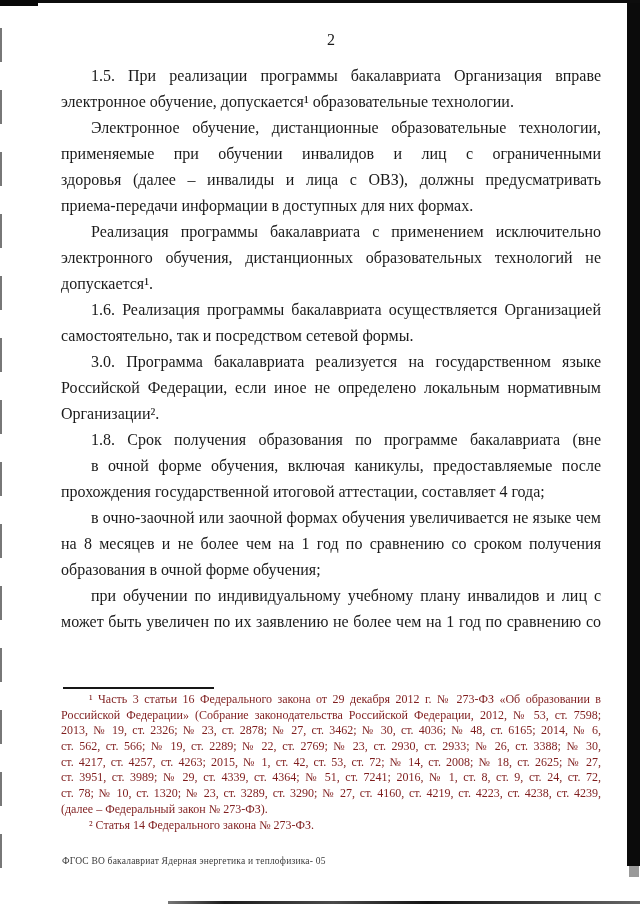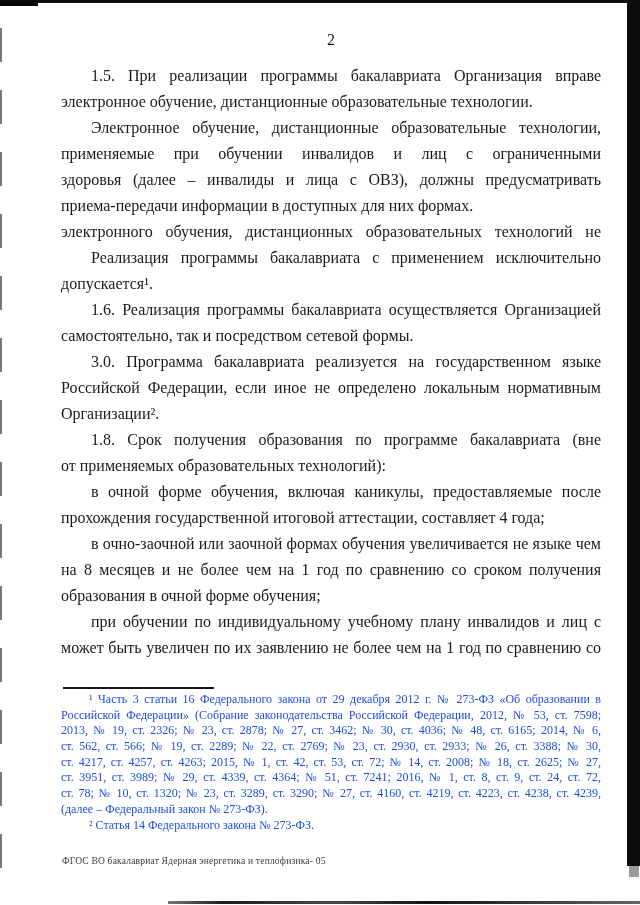--- a/index.html
+++ b/index.html
@@ -26,21 +26,21 @@
   
   .pagenum {
     position:absolute; top:31px; left:61px; width:540px;
     text-align:center; font-size:16px;
   }
   .bodytext { position:absolute; top:63px; left:61px; width:540px; font-size:16px; }
   .bline { height:26px; line-height:26px; white-space:nowrap; overflow:hidden; }
   .bline.jl { white-space:normal; text-align:justify; text-align-last:justify; text-justify:inter-word; }
   .bline.ind { text-indent:30px; }
   .fnsep { position:absolute; top:687px; left:63px; width:151px; height:2px; background:#161616; }
-  .footnotes { position:absolute; top:692px; left:61px; width:540px; font-size:12px; color:#1d4ed8; }
+  .footnotes { position:absolute; top:692px; left:61px; width:540px; font-size:12px; color:#7f1d1d; }
   .fline { height:15.7px; line-height:15.7px; white-space:nowrap; overflow:hidden; }
   .fline.jl { white-space:normal; text-align:justify; text-align-last:justify; text-justify:inter-word; }
   .fline.ind { text-indent:28px; }
   .pagefooter {
     position:absolute; top:856px; left:62px;
     font-size:9.5px; color:#3a3a3a; letter-spacing:.2px;text-align:right;
   }
 </style>
 </head>
 <body>
@@ -51,45 +51,44 @@
   <div class="art right-edge"></div>
   <div class="art right-edge-tail"></div>
   <div class="art left-edge"></div>
   <div class="art bottom-edge"></div>
 
   <div class="pagenum">2</div>
 
   <main class="bodytext" id="body">
       <div>
         <div class="bline jl ind">1.5. При реализации программы бакалавриата Организация вправе применять</div>
-        <div class="bline">электронное обучение, дистанционные образовательные технологии.</div>
+        <div class="bline">электронное обучение, допускается¹ образовательные технологии.</div>
       </div>
       <div>
         <div class="bline jl ind">Электронное обучение, дистанционные образовательные технологии,</div>
         <div class="bline jl">применяемые при обучении инвалидов и лиц с ограниченными возможностями</div>
         <div class="bline jl">здоровья (далее – инвалиды и лица с ОВЗ), должны предусматривать возможность</div>
         <div class="bline">приема-передачи информации в доступных для них формах.</div>
       </div>
       <div>
+        <div class="bline jl ind">Реализация программы бакалавриата с применением исключительно</div>
         <div class="bline jl">электронного обучения, дистанционных образовательных технологий не</div>
-        <div class="bline jl ind">Реализация программы бакалавриата с применением исключительно</div>
         <div class="bline">допускается¹.</div>
       </div>
       <div>
         <div class="bline jl ind">1.6. Реализация программы бакалавриата осуществляется Организацией как</div>
         <div class="bline">самостоятельно, так и посредством сетевой формы.</div>
       </div>
       <div>
         <div class="bline jl ind">3.0. Программа бакалавриата реализуется на государственном языке</div>
         <div class="bline jl">Российской Федерации, если иное не определено локальным нормативным актом</div>
         <div class="bline">Организации².</div>
       </div>
       <div>
         <div class="bline jl ind">1.8. Срок получения образования по программе бакалавриата (вне зависимости</div>
-        <div class="bline">от применяемых образовательных технологий):</div>
       </div>
       <div>
         <div class="bline jl ind">в очной форме обучения, включая каникулы, предоставляемые после</div>
         <div class="bline">прохождения государственной итоговой аттестации, составляет 4 года;</div>
       </div>
       <div>
         <div class="bline jl ind">в очно-заочной или заочной формах обучения увеличивается не языке чем</div>
         <div class="bline jl">на 8 месяцев и не более чем на 1 год по сравнению со сроком получения</div>
         <div class="bline">образования в очной форме обучения;</div>
       </div>

